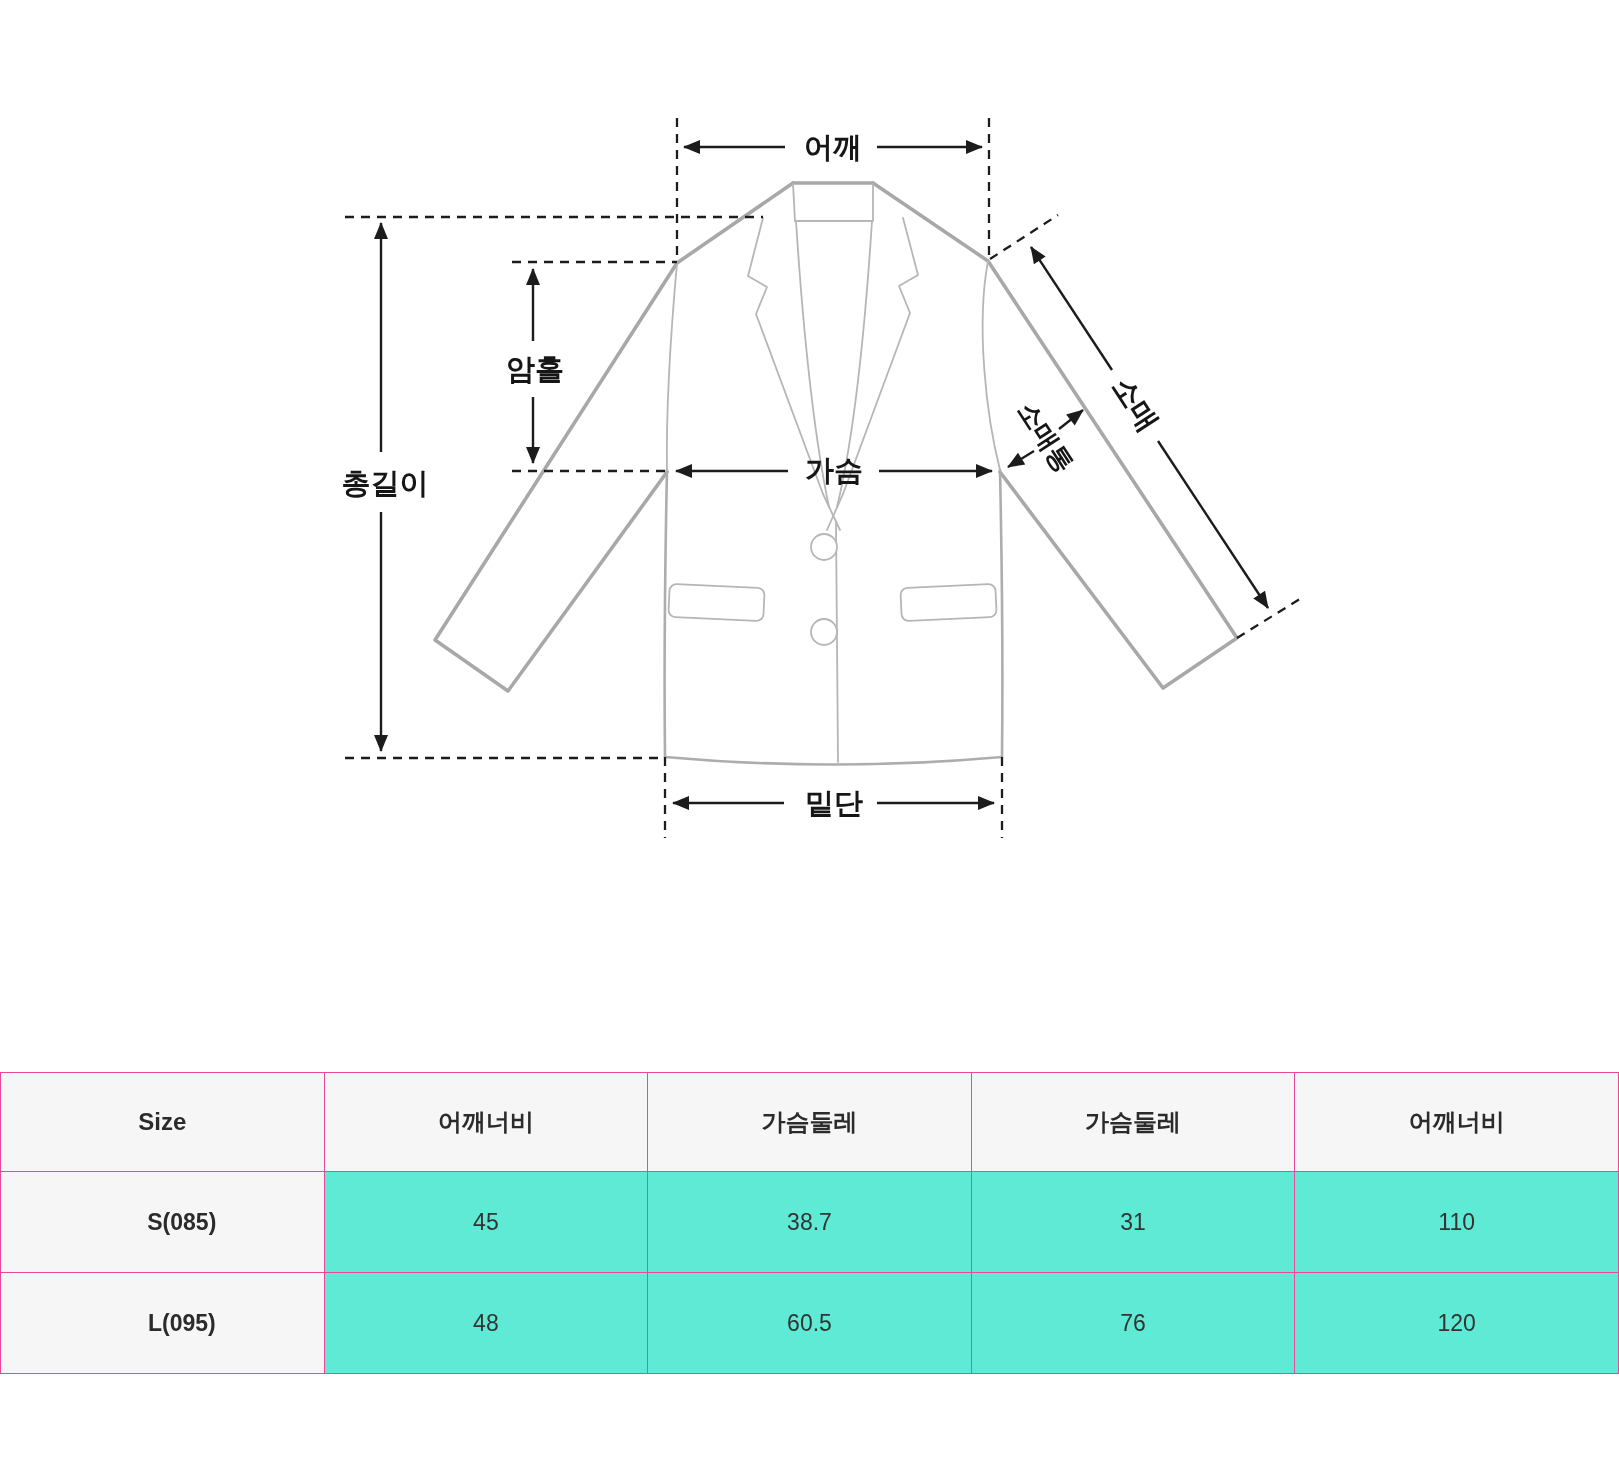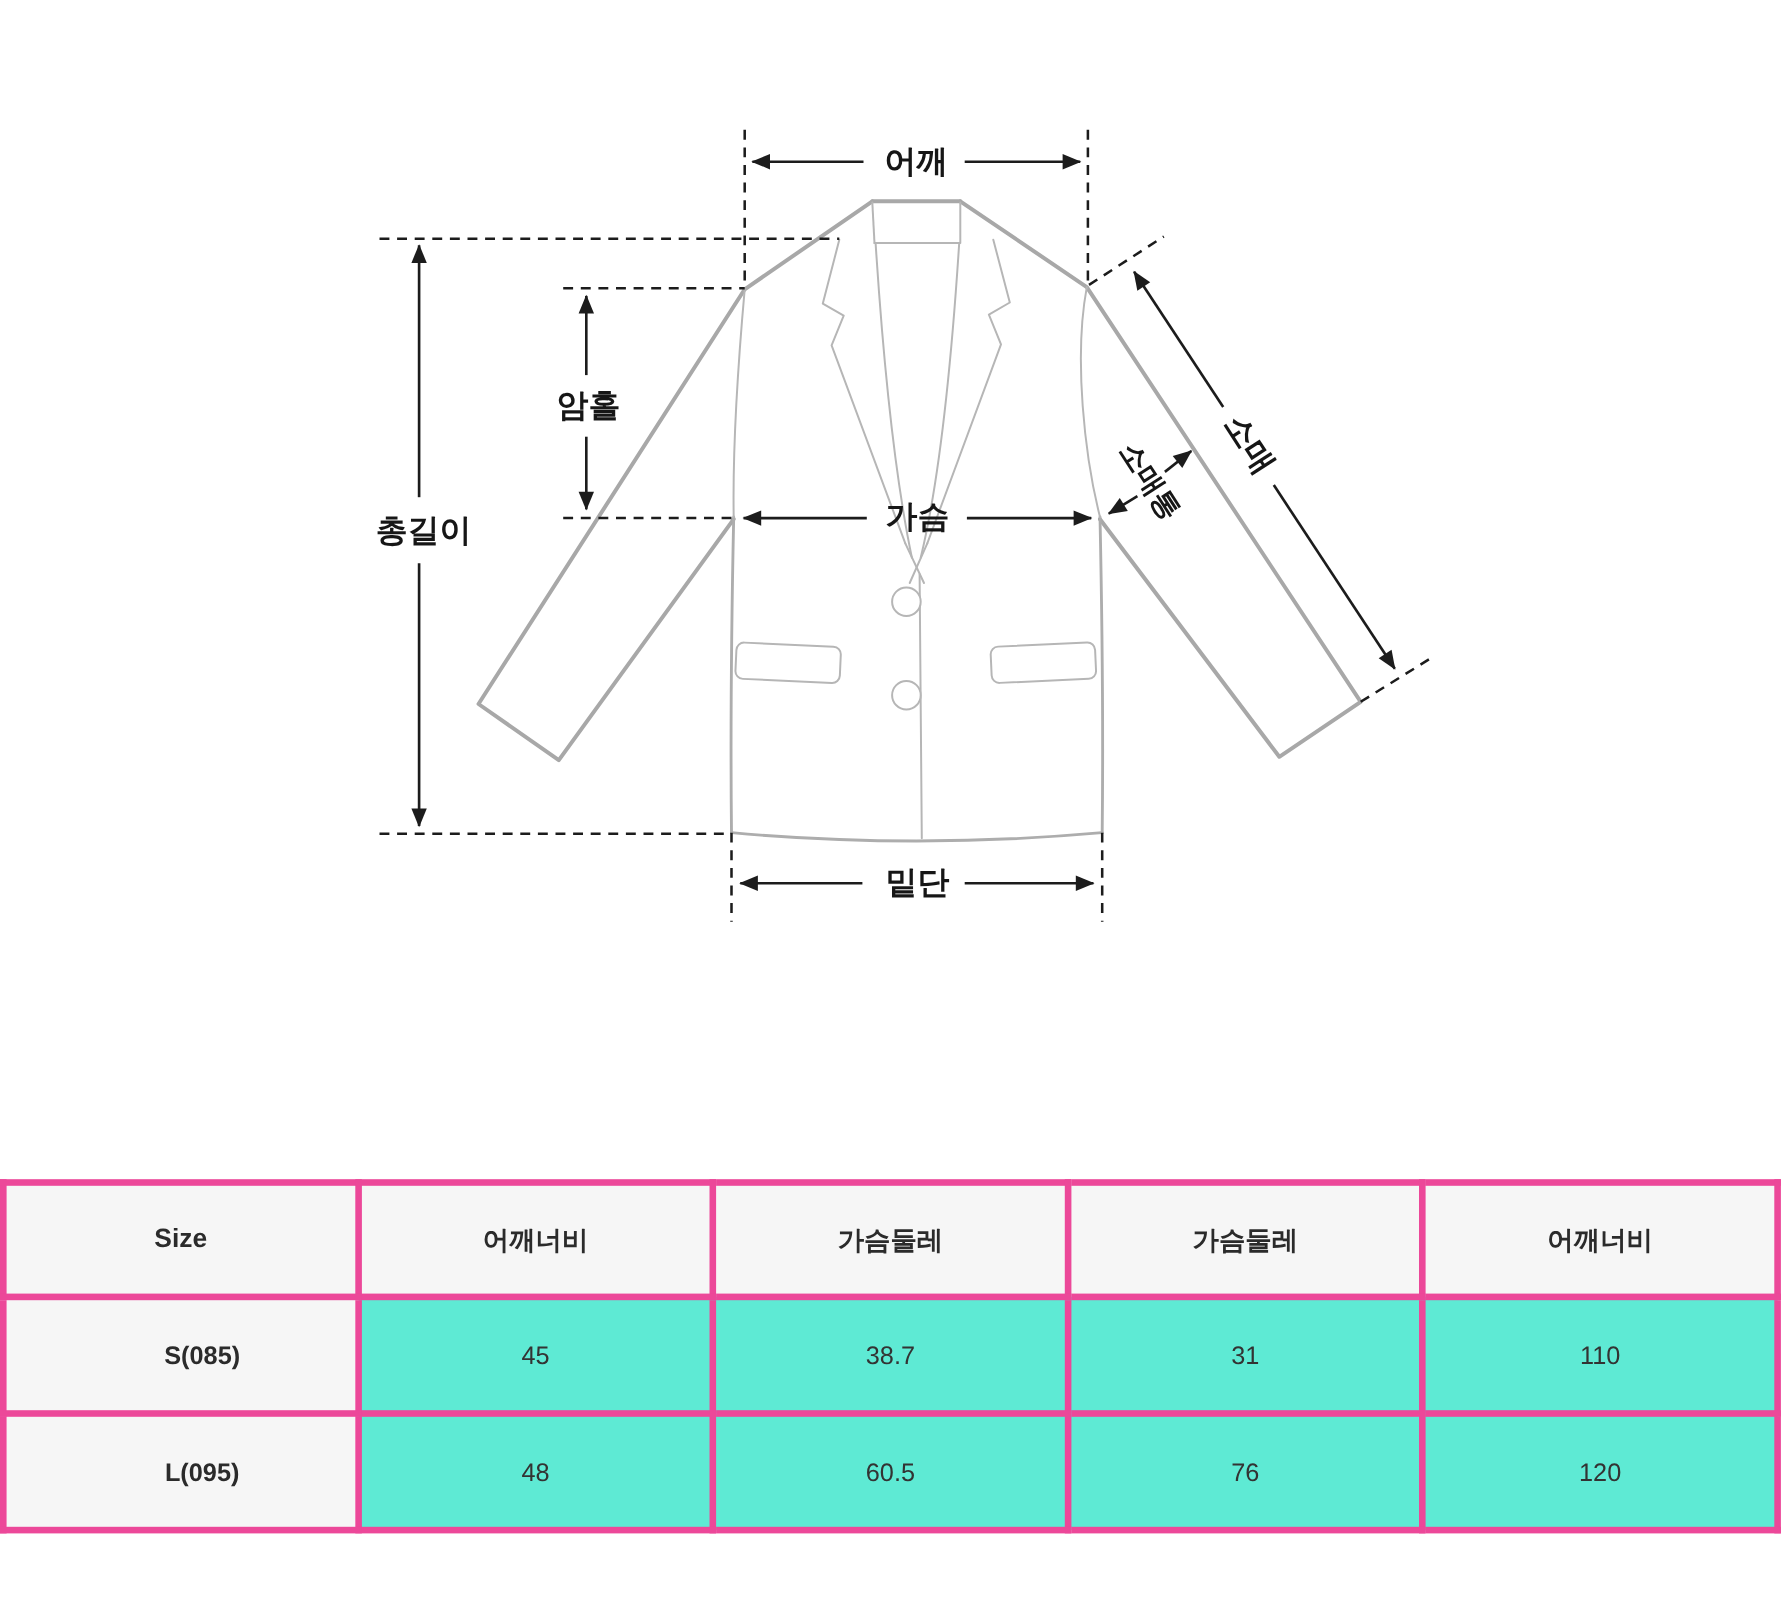--- a/index.html
+++ b/index.html
@@ -37,21 +37,21 @@
     left: 0;
     width: 1619px;
   }
   table.size-table {
     width: 1619px;
     border-collapse: collapse;
     table-layout: fixed;
   }
   table.size-table th,
   table.size-table td {
-    border: 6px solid #ec4899;
+    border: 1px solid #ec4899;
     text-align: center;
     vertical-align: middle;
     font-size: 23px;
     color: #333333;
   }
   table.size-table thead th {
     background: #f6f6f6;
     height: 96px;
     font-weight: 700;
     font-size: 24px;

